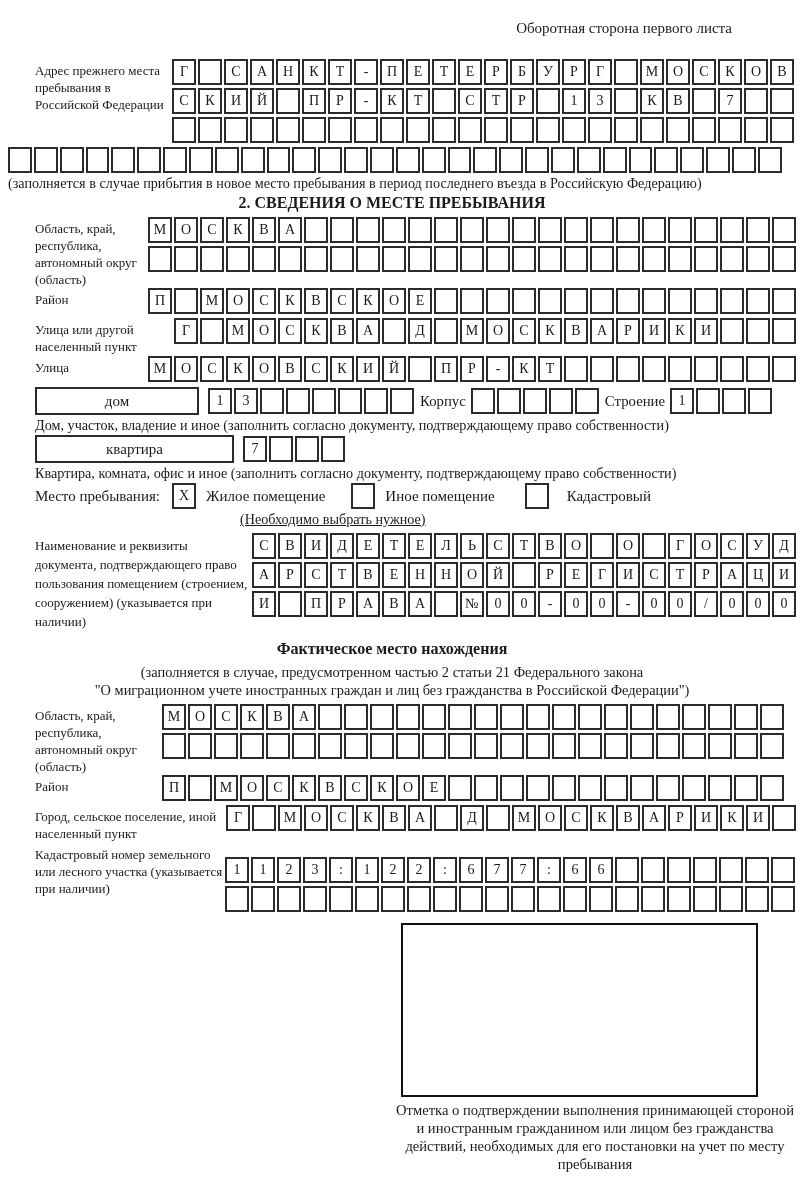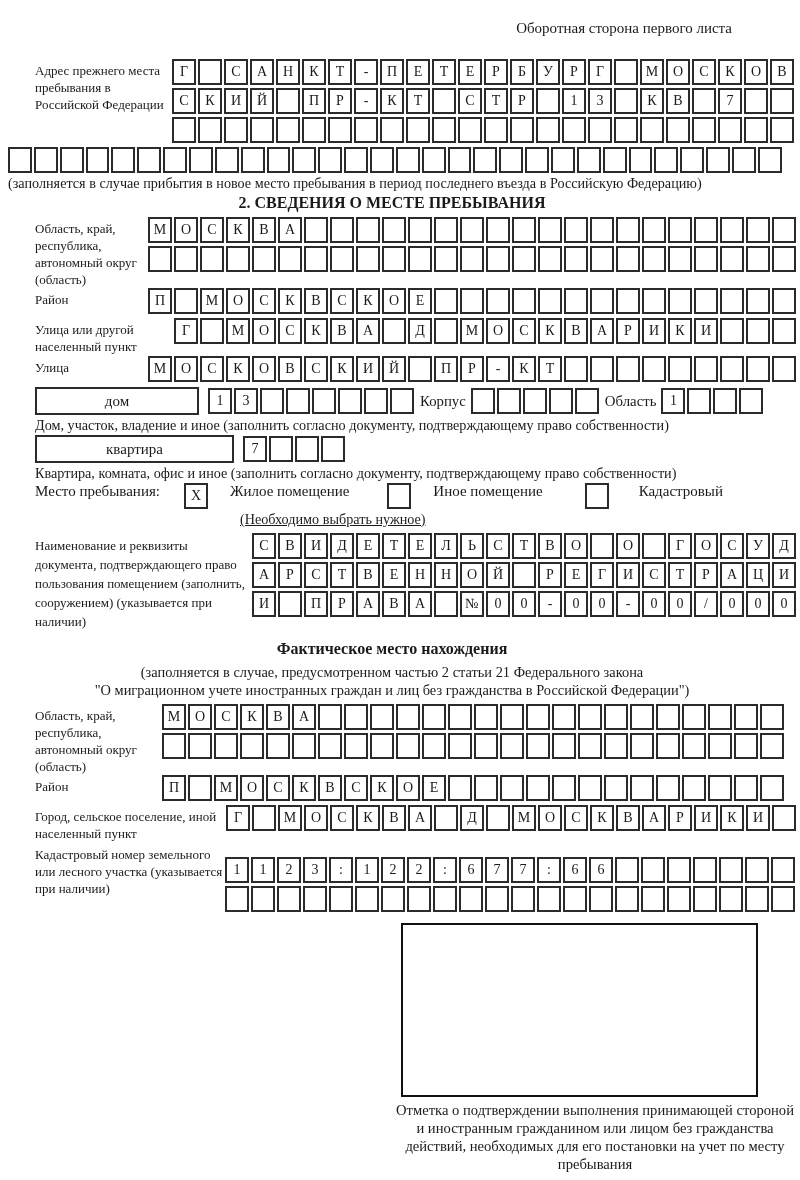--- a/index.html
+++ b/index.html
@@ -27,21 +27,21 @@
   .caption.center { margin-left:0; margin-right:8px; }
   .section-title { text-align:center; font-weight:bold; font-size:16px; margin:3px 8px 5px 0; }
   .dom-row, .kv-row { display:flex; align-items:center; margin-left:27px; margin-bottom:2px;font-family:Liberation Serif, serif; }
   .widebox {
     border:2px solid #2b2b2b; height:24px; display:flex; align-items:center;
     justify-content:center; font-size:15px; background:#fff; flex-shrink:0;
   }
   .wb160{width:160px; margin-right:9px;} .wb195{width:195px; margin-right:9px;}
   .inline-label { font-size:14.8px; margin:0 5px 0 4px; flex-shrink:0; }
   .dom-row .cellrow, .kv-row .cellrow { margin-bottom:0; }
-  .check-row { display:flex; margin-left:27px; margin-bottom:2px; font-size:15px;gap:12px; }
+  .check-row { display:flex; align-items:center; margin-left:27px; margin-bottom:2px; font-size:15px; }
   .checkbox {
     width:20px; height:22px; border:2px solid #2b2b2b; display:inline-flex;
     align-items:center; justify-content:center; font-size:14px; background:#fff; flex-shrink:0;
   }
   .choose-note { font-size:14.2px; margin-left:232px; margin-bottom:5px;text-decoration:underline; }
   .fact-note { text-align:center; font-size:14.4px; line-height:18px; margin-right:8px; }
   .pad-top14 { padding-top:14px; }
   .stamp-area { margin-left:387px; width:400px; margin-top:8px; }
   .stamp-box { width:353px; height:170px; border:2px solid #111; margin-left:6px; background:#fff; }
   .stamp-note { text-align:center; font-size:14.6px; line-height:18px; margin-top:4px; }
@@ -88,21 +88,21 @@
   <div class="frow mb2">
     <div class="flabel w113">Улица</div>
     <div class="cellrow"><span class="cell">М</span><span class="cell">О</span><span class="cell">С</span><span class="cell">К</span><span class="cell">О</span><span class="cell">В</span><span class="cell">С</span><span class="cell">К</span><span class="cell">И</span><span class="cell">Й</span><span class="cell"></span><span class="cell">П</span><span class="cell">Р</span><span class="cell">-</span><span class="cell">К</span><span class="cell">Т</span><span class="cell"></span><span class="cell"></span><span class="cell"></span><span class="cell"></span><span class="cell"></span><span class="cell"></span><span class="cell"></span><span class="cell"></span><span class="cell"></span></div>
   </div>
 
   <div class="dom-row">
     <div class="widebox wb160">дом</div>
     <div class="cellrow"><span class="cell">1</span><span class="cell">3</span><span class="cell"></span><span class="cell"></span><span class="cell"></span><span class="cell"></span><span class="cell"></span><span class="cell"></span></div>
     <span class="inline-label">Корпус</span>
     <div class="cellrow"><span class="cell"></span><span class="cell"></span><span class="cell"></span><span class="cell"></span><span class="cell"></span></div>
-    <span class="inline-label">Область</span>
+    <span class="inline-label">Строение</span>
     <div class="cellrow"><span class="cell">1</span><span class="cell"></span><span class="cell"></span><span class="cell"></span></div>
   </div>
   <div class="caption mb2">Дом, участок, владение и иное (заполнить согласно документу, подтверждающему право собственности)</div>
 
   <div class="kv-row">
     <div class="widebox wb195">квартира</div>
     <div class="cellrow"><span class="cell">7</span><span class="cell"></span><span class="cell"></span><span class="cell"></span></div>
   </div>
   <div class="caption mb2">Квартира, комната, офис и иное (заполнить согласно документу, подтверждающему право собственности)</div>
 
@@ -111,21 +111,21 @@
     <span class="checkbox">X</span>
     <span style="margin:0 26px 0 10px;">Жилое помещение</span>
     <span class="checkbox"></span>
     <span style="margin:0 30px 0 10px;">Иное помещение</span>
     <span class="checkbox"></span>
     <span style="margin-left:18px;">Кадастровый</span>
   </div>
   <div class="choose-note">(Необходимо выбрать нужное)</div>
 
   <div class="frow" style="margin-bottom:9px;">
-    <div class="flabel w217" style="line-height:19px;">Наименование и реквизиты документа, подтверждающего право пользования помещением (заполнить, сооружением) (указывается при наличии)</div>
+    <div class="flabel w217" style="line-height:19px;">Наименование и реквизиты документа, подтверждающего право пользования помещением (строением, сооружением) (указывается при наличии)</div>
     <div class="cellcol">
       <div class="cellrow"><span class="cell">С</span><span class="cell">В</span><span class="cell">И</span><span class="cell">Д</span><span class="cell">Е</span><span class="cell">Т</span><span class="cell">Е</span><span class="cell">Л</span><span class="cell">Ь</span><span class="cell">С</span><span class="cell">Т</span><span class="cell">В</span><span class="cell">О</span><span class="cell"></span><span class="cell">О</span><span class="cell"></span><span class="cell">Г</span><span class="cell">О</span><span class="cell">С</span><span class="cell">У</span><span class="cell">Д</span></div>
       <div class="cellrow"><span class="cell">А</span><span class="cell">Р</span><span class="cell">С</span><span class="cell">Т</span><span class="cell">В</span><span class="cell">Е</span><span class="cell">Н</span><span class="cell">Н</span><span class="cell">О</span><span class="cell">Й</span><span class="cell"></span><span class="cell">Р</span><span class="cell">Е</span><span class="cell">Г</span><span class="cell">И</span><span class="cell">С</span><span class="cell">Т</span><span class="cell">Р</span><span class="cell">А</span><span class="cell">Ц</span><span class="cell">И</span></div>
       <div class="cellrow"><span class="cell">И</span><span class="cell"></span><span class="cell">П</span><span class="cell">Р</span><span class="cell">А</span><span class="cell">В</span><span class="cell">А</span><span class="cell"></span><span class="cell">№</span><span class="cell">0</span><span class="cell">0</span><span class="cell">-</span><span class="cell">0</span><span class="cell">0</span><span class="cell">-</span><span class="cell">0</span><span class="cell">0</span><span class="cell">/</span><span class="cell">0</span><span class="cell">0</span><span class="cell">0</span></div>
     </div>
   </div>
 
   <div class="section-title">Фактическое место нахождения</div>
   <div class="fact-note">(заполняется в случае, предусмотренном частью 2 статьи 21 Федерального закона</div>
   <div class="fact-note mb5">"О миграционном учете иностранных граждан и лиц без гражданства в Российской Федерации")</div>

